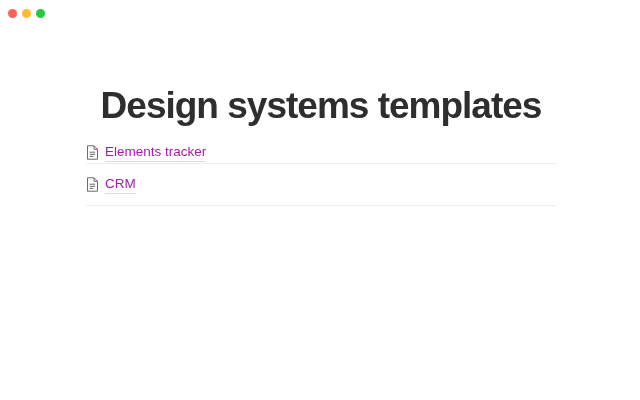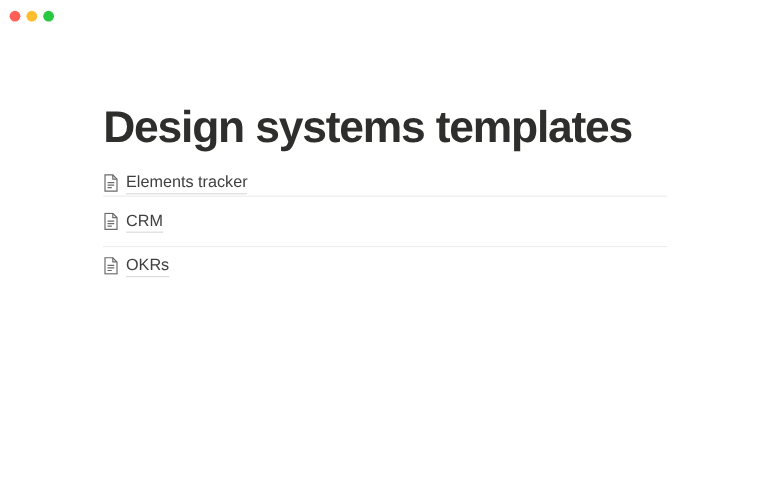--- a/index.html
+++ b/index.html
@@ -45,20 +45,21 @@
   }
 
   .page-title {
     font-size: 37px;
     font-weight: 800;
     letter-spacing: -1.0px;
     color: #2e2e2d;
     line-height: 44px;
     margin: 0 0 14px 0;
     white-space: nowrap;
+    text-align: center;
   }
 
   .doc-list {
     list-style: none;
     margin: 0;
     padding: 0;
     width: 470px;
   }
 
   .doc-row {
@@ -81,21 +82,21 @@
   .doc-icon {
     width: 13px;
     height: 15px;
     flex: 0 0 13px;
     margin-right: 6px;
     display: block;
   }
 
   .doc-label {
     font-size: 13.5px;
-    color: #404040;
+    color: #a21caf;
     line-height: 16px;
     white-space: nowrap;
     border-bottom: 1px solid #dcdcdc;
     padding-bottom: 1px;
   }
 </style>
 </head>
 <body>
 
 <div class="titlebar">
@@ -130,26 +131,16 @@
           <path d="M8.0 0.8 V4.3 H11.5" fill="none" stroke="#6b6b6b" stroke-width="1"></path>
           <path d="M3.6 7.2 H9.2 M3.6 9.3 H9.2 M3.6 11.4 H7.2" stroke="#6b6b6b" stroke-width="1"></path>
         </svg>
       </span>
       <span class="doc-label">CRM</span>
     </li>
 
     <hr class="divider">
 
 
-    <li class="doc-row" style="margin-top:5px">
-      <span class="doc-icon">
-        <svg viewBox="0 0 13 15" width="13" height="15" aria-hidden="true">
-          <path d="M1.5 0.8 H8.0 L11.5 4.3 V14.2 H1.5 Z" fill="#ffffff" stroke="#6b6b6b" stroke-width="1"></path>
-          <path d="M8.0 0.8 V4.3 H11.5" fill="none" stroke="#6b6b6b" stroke-width="1"></path>
-          <path d="M3.6 7.2 H9.2 M3.6 9.3 H9.2 M3.6 11.4 H7.2" stroke="#6b6b6b" stroke-width="1"></path>
-        </svg>
-      </span>
-      <span class="doc-label">OKRs</span>
-    </li>
 
 
   </ul>
 </div>
 
 </body></html>

